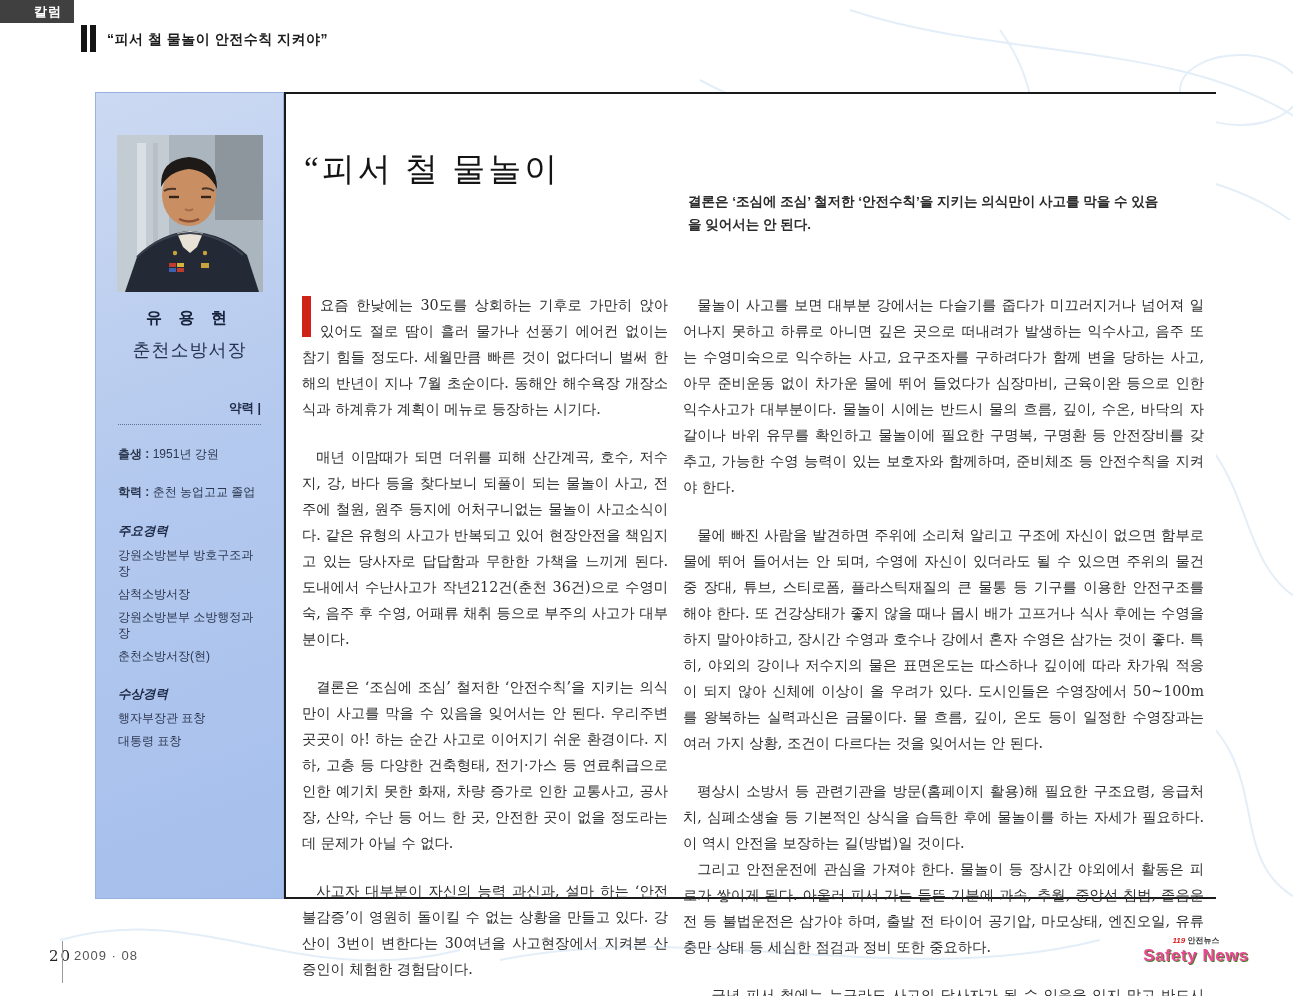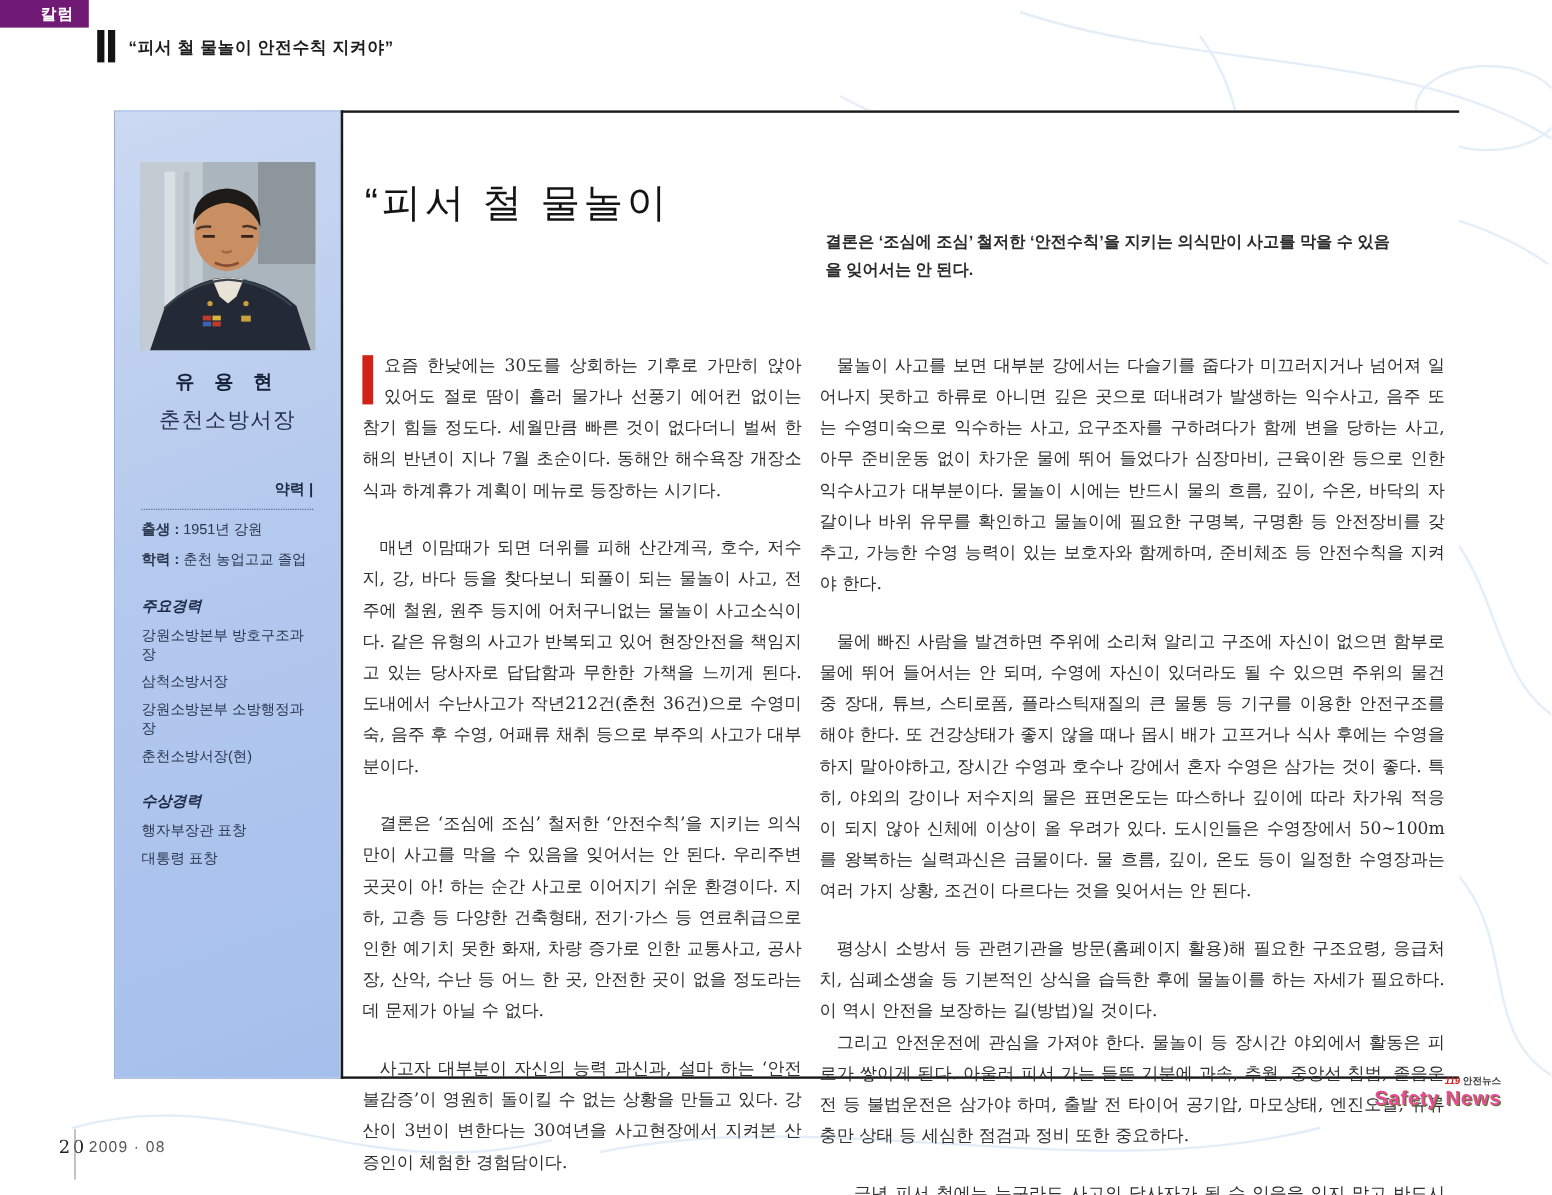--- a/index.html
+++ b/index.html
@@ -8,21 +8,21 @@
   .page {
     position:relative; width:1293px; height:996px;
     background:#ffffff; overflow:hidden;
   }
   
   .watermark { position:absolute; inset:0; pointer-events:none; }
 
   
   .hdr-tag {
     position:absolute; left:0; top:27; width:74px; height:23px;
-    background:#701a75; color:#fff; font-size:13px; font-weight:bold;
+    background:#404040; color:#fff; font-size:13px; font-weight:bold;
     text-align:right; line-height:23px; padding-right:12px; letter-spacing:1px;
   }
   .hdr-bars { position:absolute; left:81px; top:25px; width:20px; height:27px; }
   .hdr-bars i { position:absolute; top:0; width:6px; height:27px; background:#141414; }
   .hdr-bars i.b1{ left:0; } .hdr-bars i.b2{ left:9px; }
   .hdr-title {
     position:absolute; left:107px; top:31px; font-size:14px; font-weight:bold;
     color:#1c1c1c; letter-spacing:0.5px;
   }
 
@@ -42,29 +42,29 @@
   
   .photo { width:146px; height:157px; margin:42px auto 0 auto; display:block; }
   .sb-name {
     margin-top:16px; text-align:center; font-size:16px; font-weight:bold;
     color:#16213a; letter-spacing:6px; font-family:"Liberation Sans",sans-serif;
   }
   .sb-role { margin-top:9px; text-align:center; font-size:18px; color:#24324e; letter-spacing:1px; }
   .profile { margin-top:38px; padding:0 22px; color:#2c3750; }
   .profile .ph { font-size:12.5px; font-weight:bold; color:#1d2946;text-align:right; }
   .profile .dots { border-bottom:1px dotted #5d7296; margin-top:7px; }
-  .profile .row { margin-top:8px; font-size:12px; line-height:17px; }
+  .profile .row { margin-top:21px; font-size:12px; line-height:17px; }
   .profile .lbl { font-weight:bold; }
   .profile .sect { margin-top:22px; font-size:12.5px; font-weight:bold; color:#1d2946;font-style:italic; }
   .profile .item { margin-top:7px; font-size:12px; line-height:16px; }
 
   
   .a-title {
     position:absolute; left:18px; top:50px; width:380px;
-    font-family:Liberation Sans, sans-serif;
+    font-family:Liberation Serif, serif;
     font-size:33px; line-height:50px; color:#141414; letter-spacing:3px; font-weight:500;
   }
   .a-title .l2 { padding-left:9px; }
   .lede {
     position:absolute; left:402px; top:96px; width:480px;
     font-size:13.5px; line-height:23px; color:#2b2b2b; font-weight:600;
   }
   .cols {
     position:absolute; left:16px; top:198px; width:902px;
     display:flex; gap:15px;
@@ -81,21 +81,21 @@
     margin:4px 9px 0 0;
   }
 
   
   .pg-num {
     position:absolute; left:25px; top:947px; font-size:15px; color:#222;
     font-family:"DejaVu Serif","Liberation Serif",serif; letter-spacing:2px;margin-left:24px;
   }
   .pg-div { position:absolute; left:62px; top:941px; width:1px; height:42px; background:#9a9a9a; }
   .pg-date { position:absolute; left:74px; top:948px; font-size:13px; color:#555; letter-spacing:1px; }
-  .logo { position:absolute; right:42px; top:896px; text-align:right; width:110px; }
+  .logo { position:absolute; right:42px; top:936px; text-align:center; width:110px; }
   .logo .mini { font-size:8px; line-height:10px; white-space:nowrap; }
   .logo .mini .m119 { color:#d6201f; font-weight:bold; font-style:italic; }
   .logo .mini .mtxt { color:#3a3a3a; font-weight:bold; }
   .logo .big {
     font-size:17px; font-weight:700; color:#ec4899; letter-spacing:0.5px;
     text-shadow:1px 1px 0 #4e7a28, -0.5px -0.5px 0 #e8f5d8;
     white-space:nowrap;
   }
 </style>
 </head>

